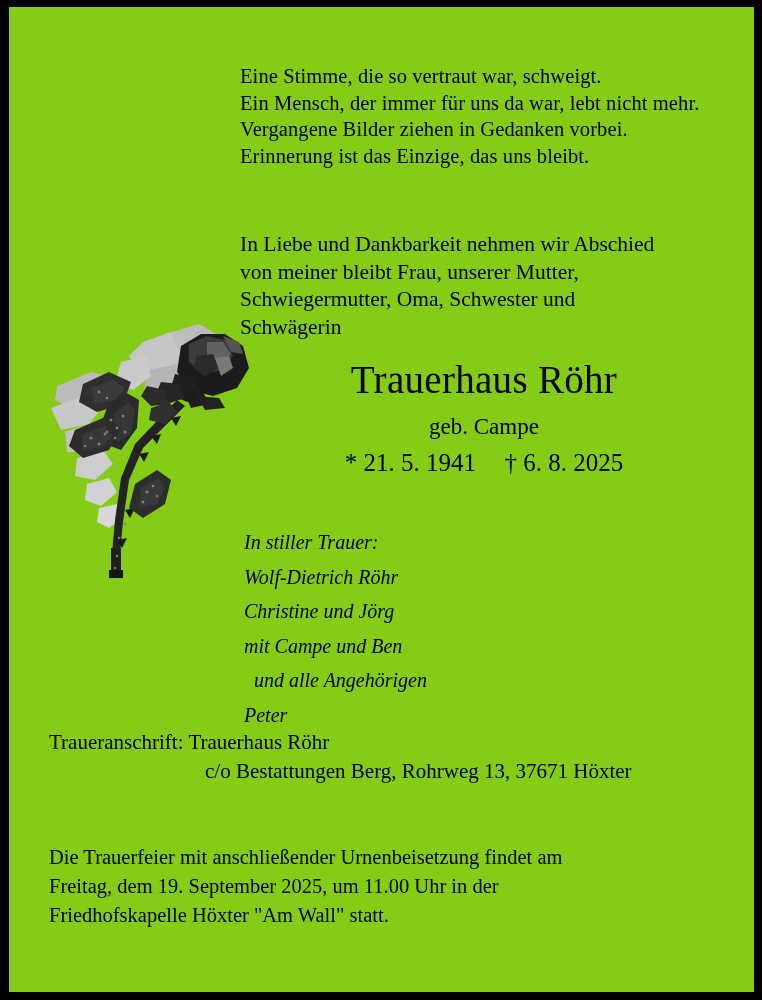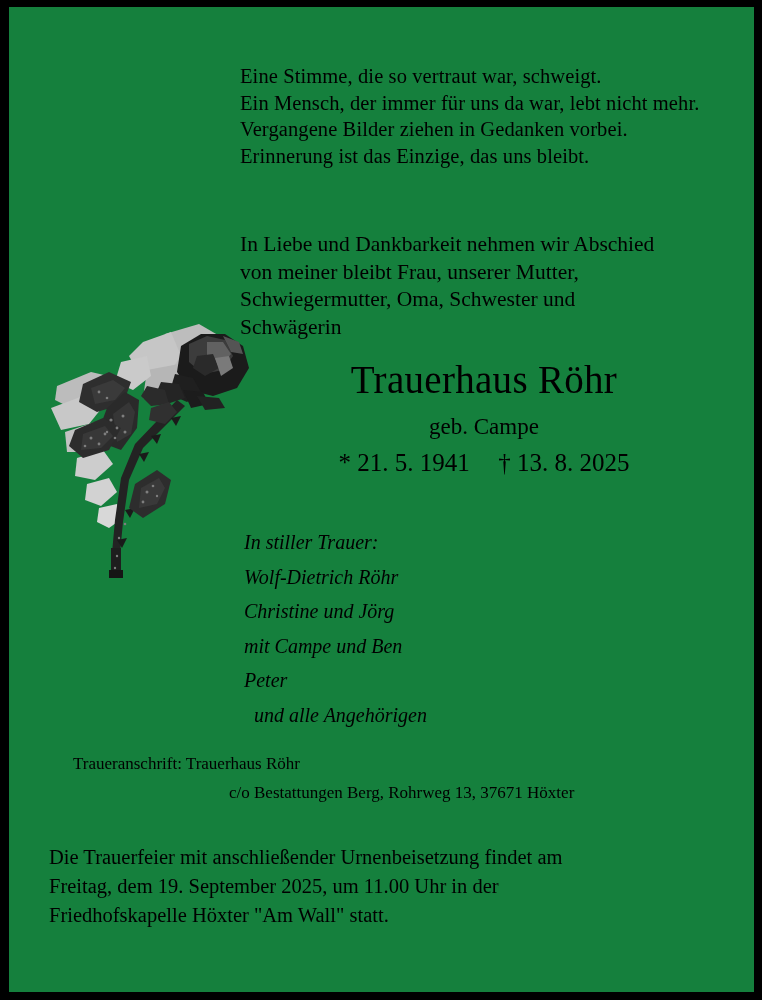--- a/index.html
+++ b/index.html
@@ -23,21 +23,21 @@
     background: #000000;
     overflow: hidden;
   }
 
   .notice-inner {
     position: absolute;
     left: 9px;
     top: 7px;
     right: 8px;
     bottom: 8px;
-    background: #15803d;
+    background: #84cc16;
     overflow: hidden;
   }
 
   
   .verse {
     position: absolute;
     left: 231px;
     top: 56px;
     width: 500px;
     font-size: 20.5px;
@@ -98,25 +98,24 @@
     line-height: 34.5px;
     font-style: italic;
   }
   .mourners .line { white-space: nowrap; }
   .mourners .line.indented { padding-left: 10px; }
 
   
   .contact {
     position: absolute;
     left: 40px;
-    top: 742px;
+    top: 721px;
     width: 690px;
-    font-size: 17px;
+    font-size: 21px;
     line-height: 29px;
-    margin-left: 24px;
   }
   .contact .line { white-space: nowrap; }
   .contact .line.indented { padding-left: 156px; }
 
   
   .service {
     position: absolute;
     left: 40px;
     top: 836px;
     width: 690px;
@@ -240,31 +239,31 @@
     </div>
 
     <div class="name-block">
       <div class="deceased-name">Trauerhaus Röhr</div>
       <div class="maiden-name">geb. Campe</div>
       <div class="life-dates">
         <span>*</span>
         <span>21. 5. 1941</span>
         <span class="sep"></span>
         <span>†</span>
-        <span>13. 8. 2025</span>
+        <span>6. 8. 2025</span>
       </div>
     </div>
 
     <div class="mourners">
       <div class="line">In stiller Trauer:</div>
       <div class="line">Wolf-Dietrich Röhr</div>
       <div class="line">Christine und Jörg</div>
       <div class="line">mit Campe und Ben</div>
+      <div class="line indented">und alle Angehörigen</div>
       <div class="line">Peter</div>
-      <div class="line indented">und alle Angehörigen</div>
     </div>
 
     <div class="contact">
       <div class="line">Traueranschrift: Trauerhaus Röhr</div>
       <div class="line indented">c/o Bestattungen Berg, Rohrweg 13, 37671 Höxter</div>
     </div>
 
     <div class="service">
       <div class="line">Die Trauerfeier mit anschließender Urnenbeisetzung findet am</div>
       <div class="line">Freitag, dem 19. September 2025, um 11.00 Uhr in der</div>

